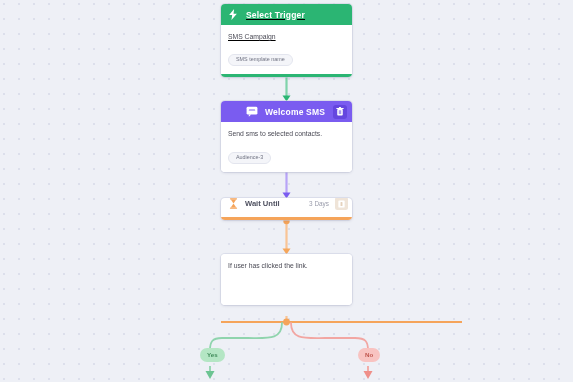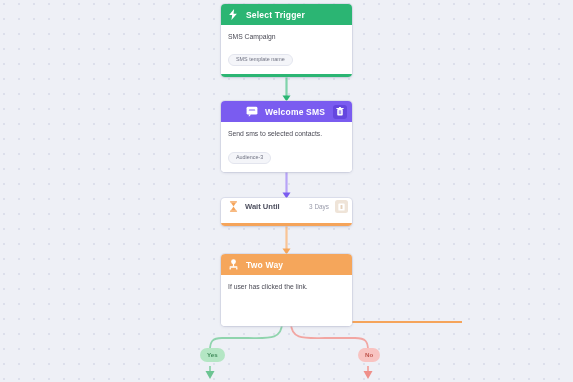--- a/index.html
+++ b/index.html
@@ -99,40 +99,40 @@
     border-radius: 7px;
     padding: 2.5px 7px;
     line-height: 1;
     white-space: nowrap;
   }
   .node-foot {
     height: 3px;
   }
 
   
-  #node-trigger { left: 221px; top: 4px; }
+  #node-trigger { left: 221px; top: 4px; text-decoration: underline; }
   #node-trigger .node-head { background: #2bb573; }
   #node-trigger .node-foot { background: #2bb573; }
   #node-trigger .node-desc { margin-bottom: 6px; }
 
   
   #node-sms { left: 221px; top: 101px; }
   #node-sms .node-head { background: #7a5cf0; padding-left: 24px; }
   #node-sms .h-act { background: #6546df; }
 
   
   #node-wait {
     left: 221px;
     top: 198px;
     background: #ffffff;
   }
   .wait-row {
     display: flex;
     align-items: center;
-    height: 25px;
+    height: 19px;
     padding: 0 4px 8px 6px;
     box-sizing: border-box;
   }
   .wait-row .h-icon {
     width: 13px; height: 13px; flex: 0 0 13px;
     display:flex; align-items:center; justify-content:center;
     margin-right: 5px;
   }
   .wait-label {
     font-size: 7.6px;
@@ -287,32 +287,20 @@
         <svg width="7" height="8" viewBox="0 0 8 9">
           <rect x="0.4" y="0.5" width="7.2" height="8" rx="1" fill="#ffffff"></rect>
           <rect x="2.9" y="2.1" width="2.2" height="4.8" rx="0.5" fill="#e5d2bd"></rect>
         </svg>
       </span>
     </div>
     <div class="node-foot"></div>
   </div>
 
   <div class="node" id="node-twoway">
-    <div class="node-head">
-      <span class="h-icon">
-        <svg width="11" height="11" viewBox="0 0 12 12">
-          <circle cx="6" cy="3" r="2.6" fill="#ffffff"></circle>
-          <rect x="5.3" y="5.2" width="1.4" height="3" fill="#ffffff"></rect>
-          <rect x="1.7" y="8" width="8.6" height="1.5" rx="0.7" fill="#ffffff"></rect>
-          <rect x="1.7" y="9.4" width="1.4" height="2" fill="#ffffff"></rect>
-          <rect x="8.9" y="9.4" width="1.4" height="2" fill="#ffffff"></rect>
-        </svg>
-      </span>
-      <span class="h-title">Two Way</span>
-    </div>
     <div class="node-body">
       <p class="node-desc">If user has clicked the link.</p>
     </div>
   </div>
 
   <div class="pill" id="pill-yes">Yes</div>
   <div class="pill" id="pill-no">No</div>
 
 </div>
 

